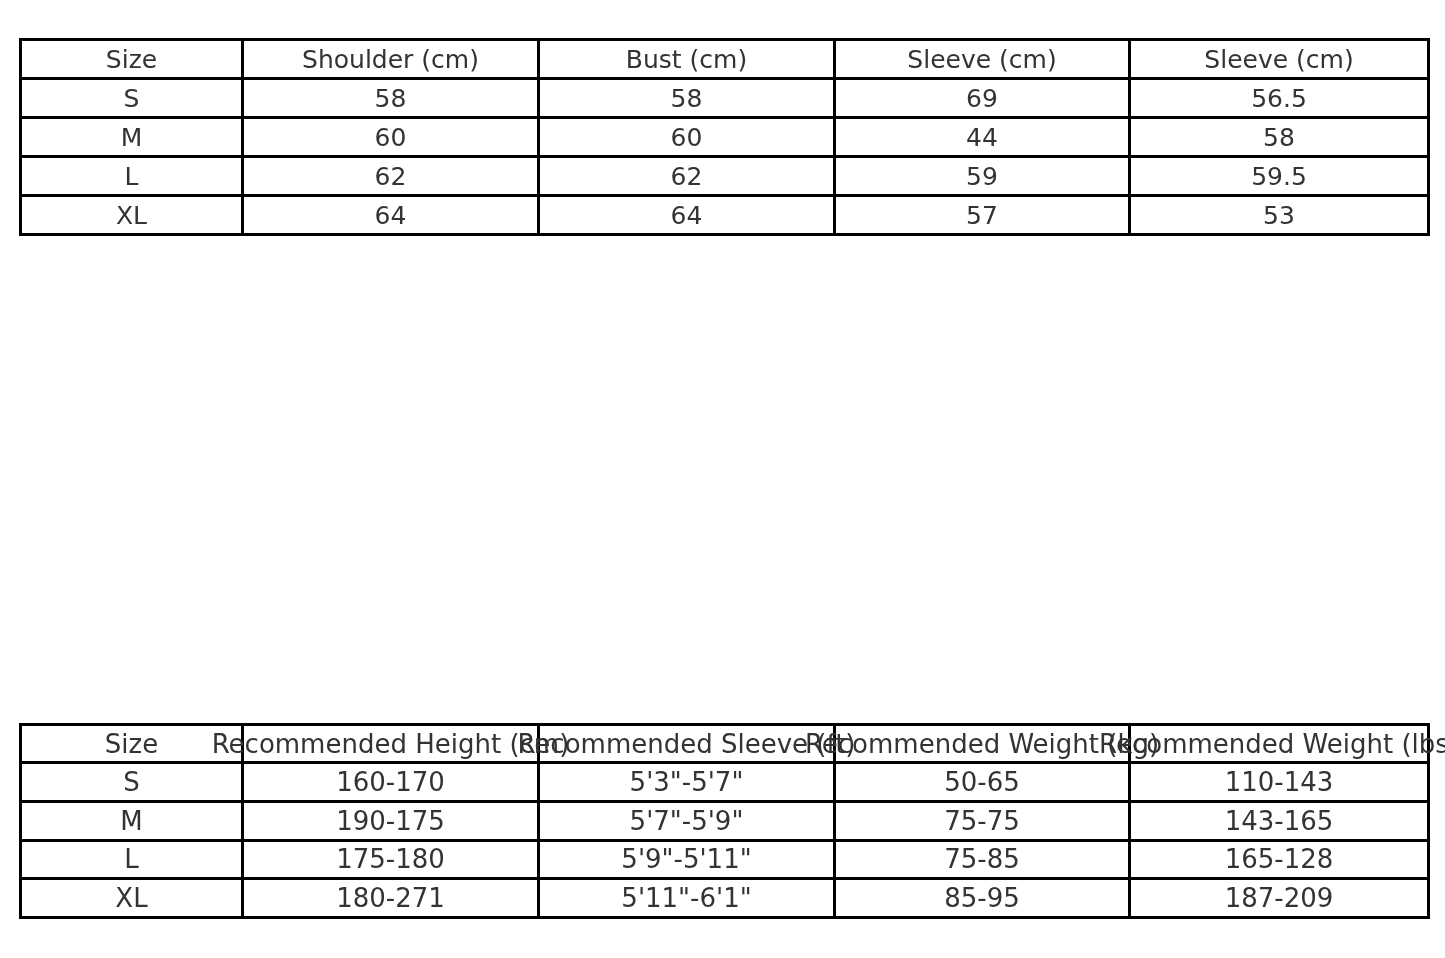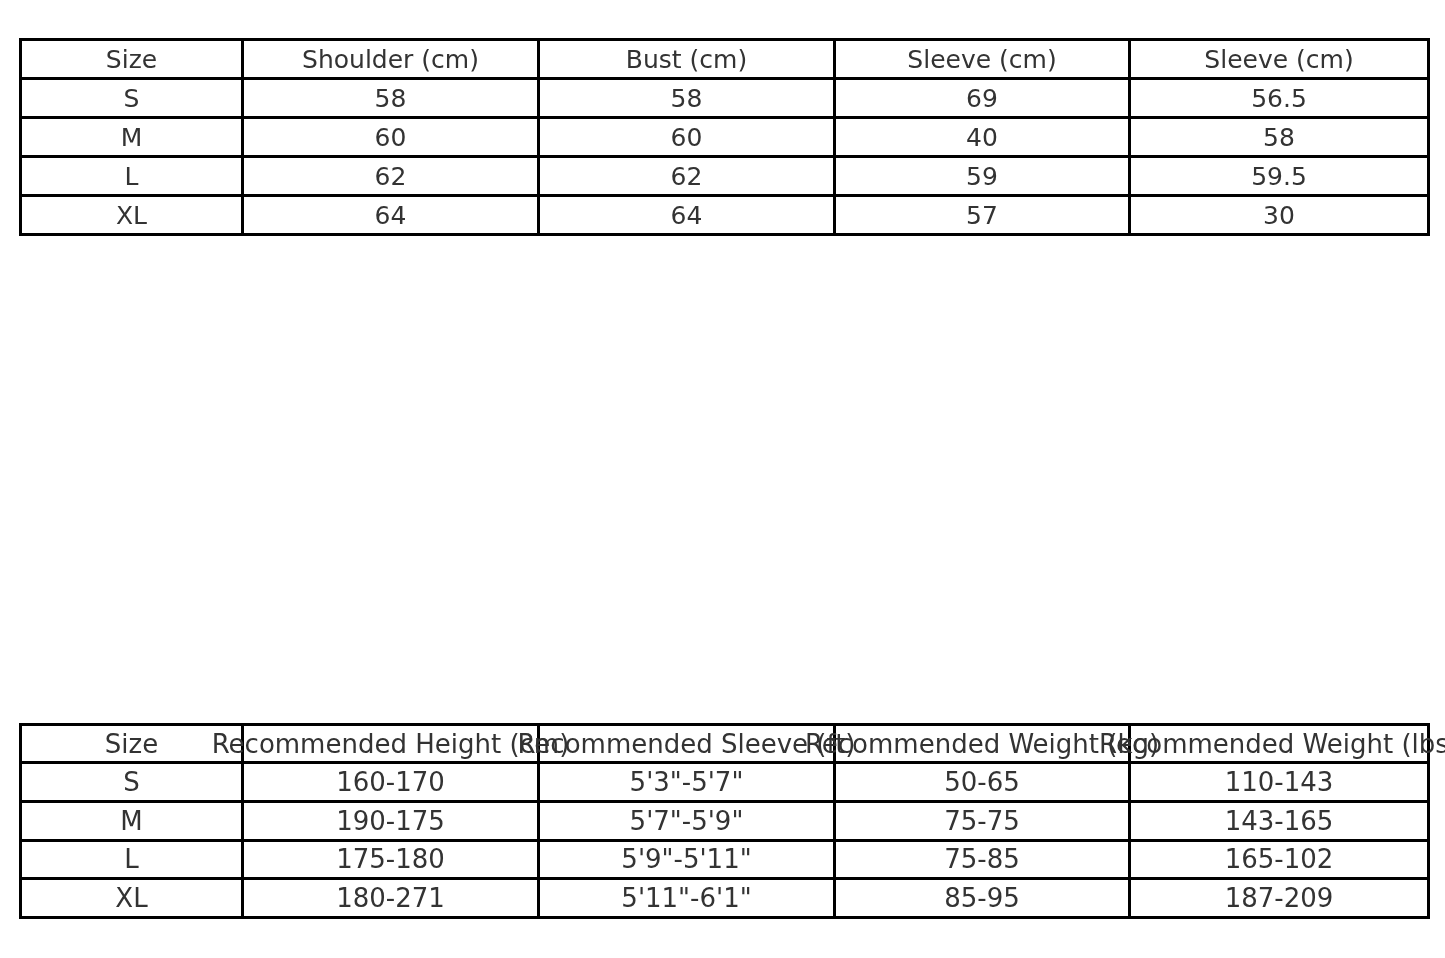--- a/index.html
+++ b/index.html
@@ -100,36 +100,36 @@
         <td>S</td>
         <td>58</td>
         <td>58</td>
         <td>69</td>
         <td>56.5</td>
       </tr>
       <tr>
         <td>M</td>
         <td>60</td>
         <td>60</td>
-        <td>40</td>
+        <td>44</td>
         <td>58</td>
       </tr>
       <tr>
         <td>L</td>
         <td>62</td>
         <td>62</td>
         <td>59</td>
         <td>59.5</td>
       </tr>
       <tr>
         <td>XL</td>
         <td>64</td>
         <td>64</td>
         <td>57</td>
-        <td>30</td>
+        <td>53</td>
       </tr>
     </tbody>
   </table>
 
   <table id="fit-table">
     <colgroup>
       <col class="c-size">
         <col class="c-col2">
         <col class="c-col3">
         <col class="c-col4">
@@ -167,21 +167,21 @@
         <td>190-175</td>
         <td>5'7"-5'9"</td>
         <td>75-75</td>
         <td>143-165</td>
       </tr>
       <tr>
         <td>L</td>
         <td>175-180</td>
         <td>5'9"-5'11"</td>
         <td>75-85</td>
-        <td>165-102</td>
+        <td>165-128</td>
       </tr>
       <tr>
         <td>XL</td>
         <td>180-271</td>
         <td>5'11"-6'1"</td>
         <td>85-95</td>
         <td>187-209</td>
       </tr>
     </tbody>
   </table>

